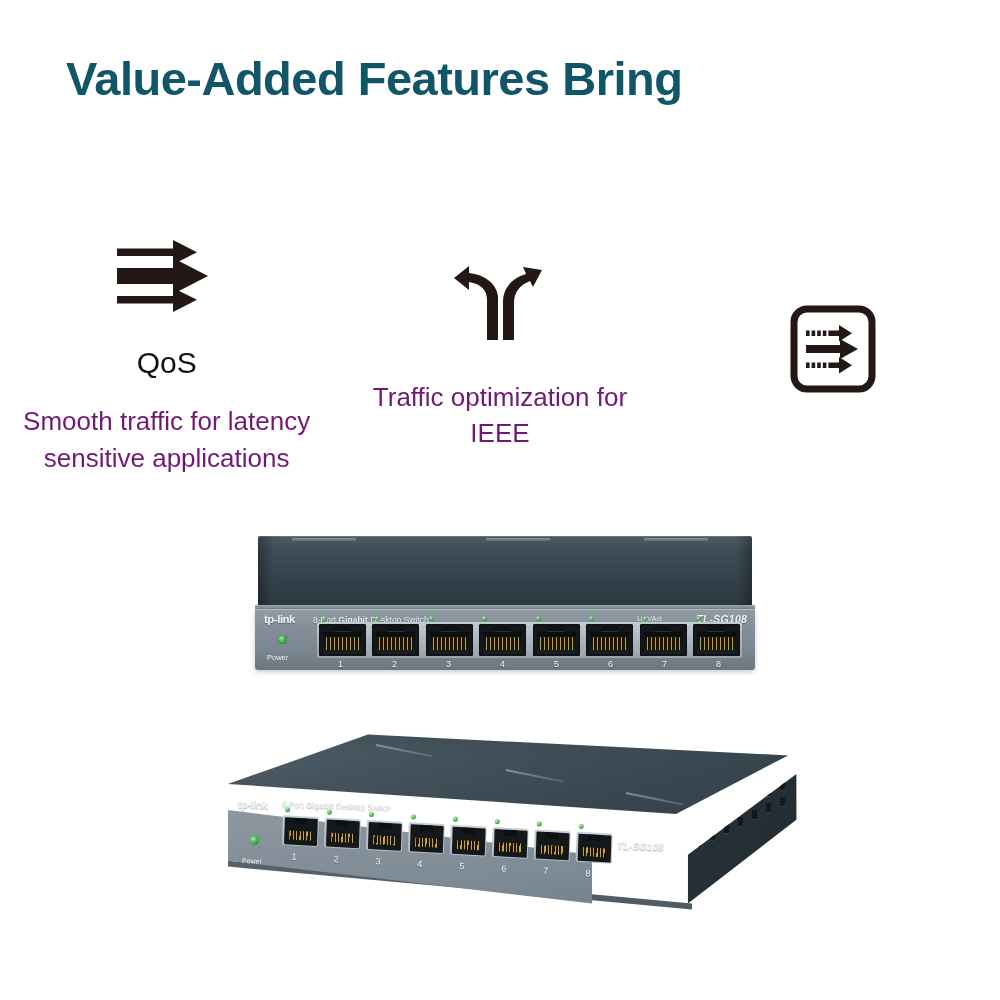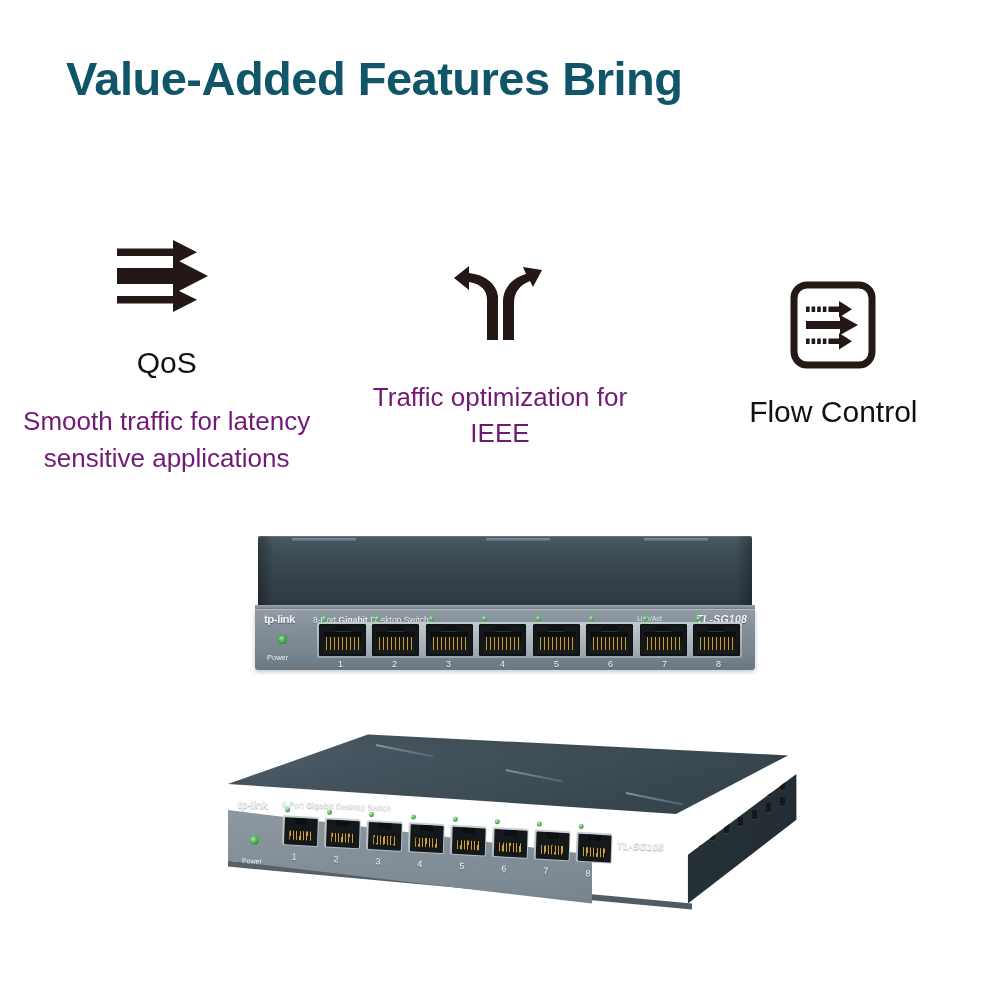--- a/index.html
+++ b/index.html
@@ -534,21 +534,20 @@
 
           <rect x="16" y="57.5" width="3.6" height="5.5"></rect>
           <rect x="21.6" y="57.5" width="3.6" height="5.5"></rect>
           <rect x="27.2" y="57.5" width="3.6" height="5.5"></rect>
           <rect x="32.8" y="57.5" width="3.6" height="5.5"></rect>
           <rect x="38.4" y="57.5" width="14" height="5.5"></rect>
           <polygon points="49,52 62,60.2 49,68.5"></polygon>
         </g>
       </svg>
     </div>
-    <div class="feature-title">Flow Control</div>
   </div>
 
 </div>
 
 <div class="product-stage">
 
   <div id="switch-front-view">
     <div class="sfv-lid">
       <div class="sfv-seam" style="left:34px;  width:64px;"></div>
       <div class="sfv-seam" style="left:228px; width:64px;"></div>

